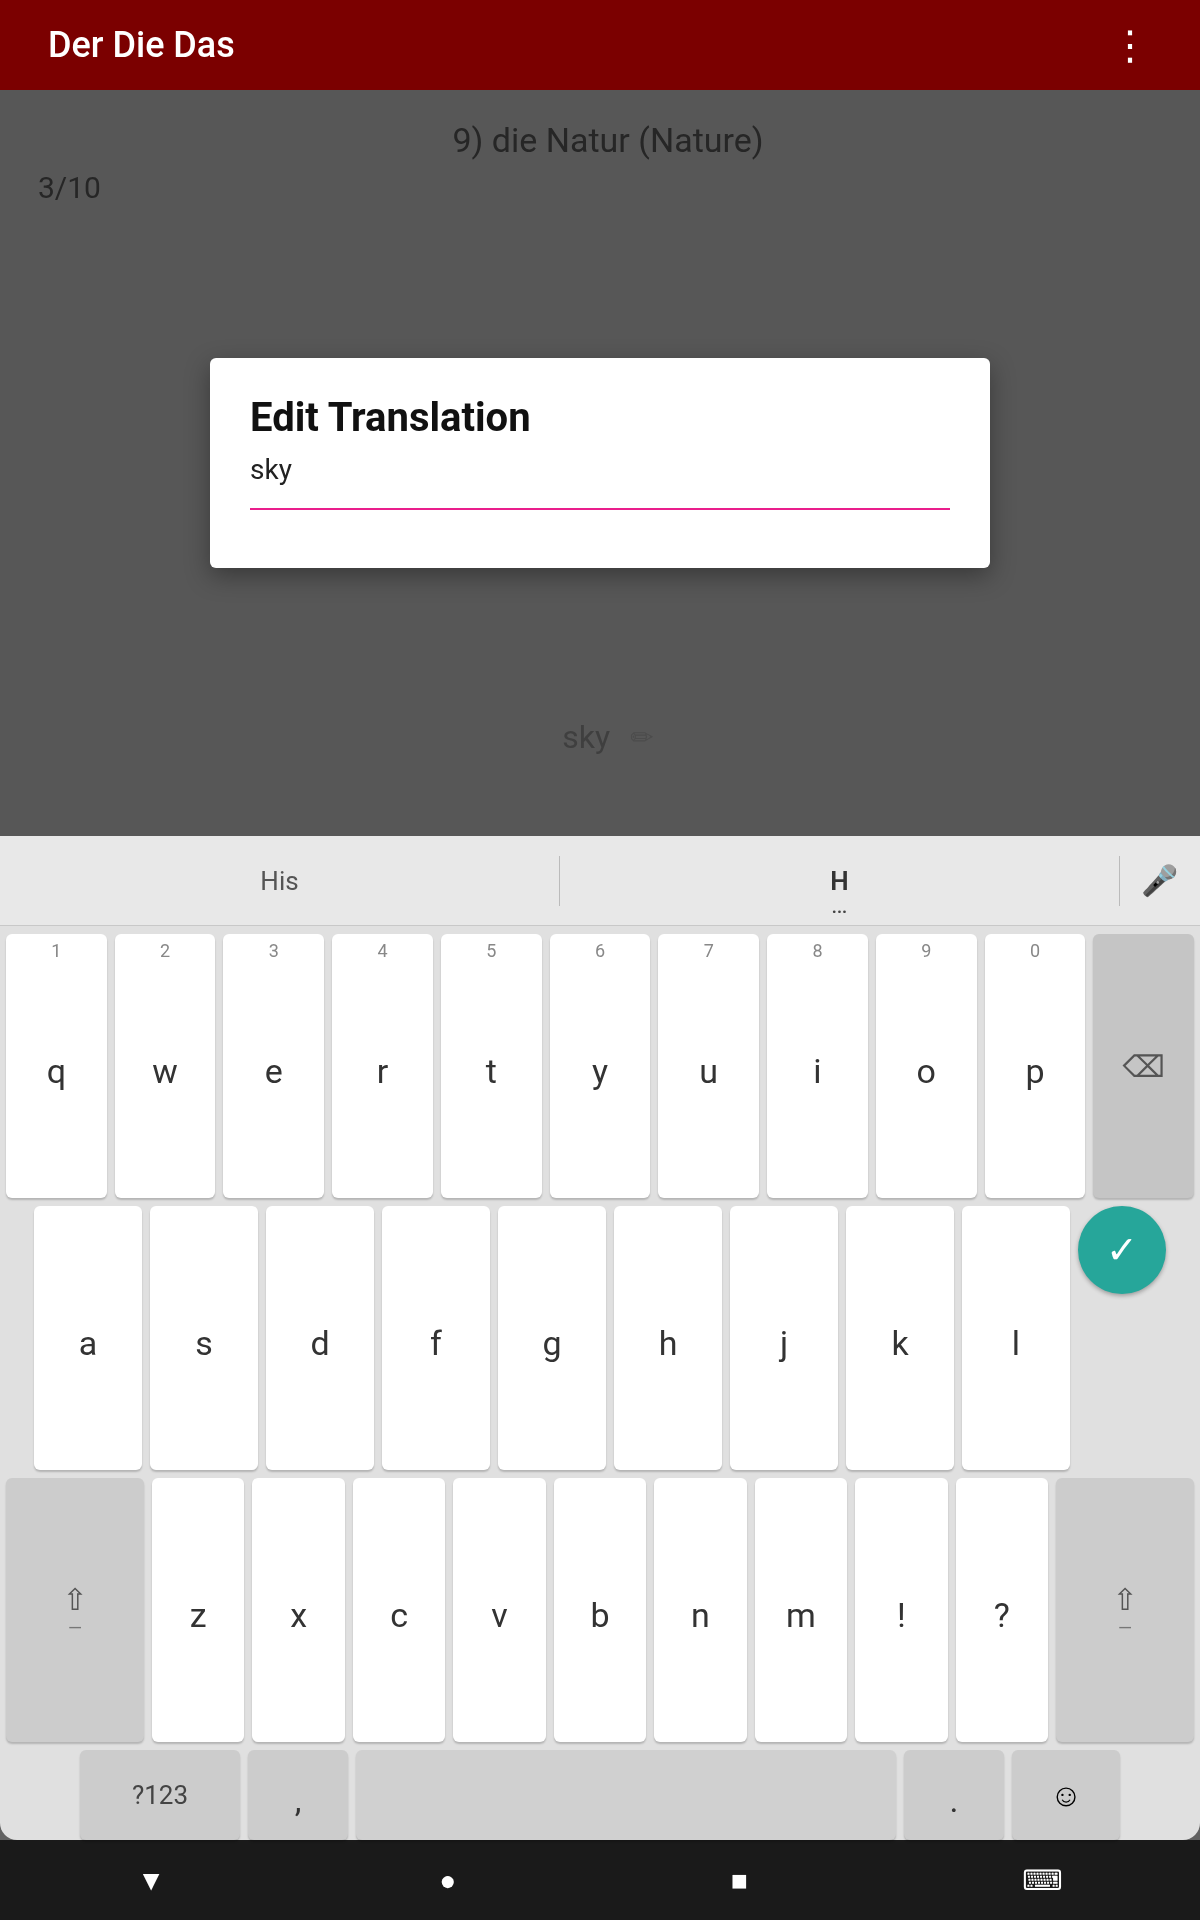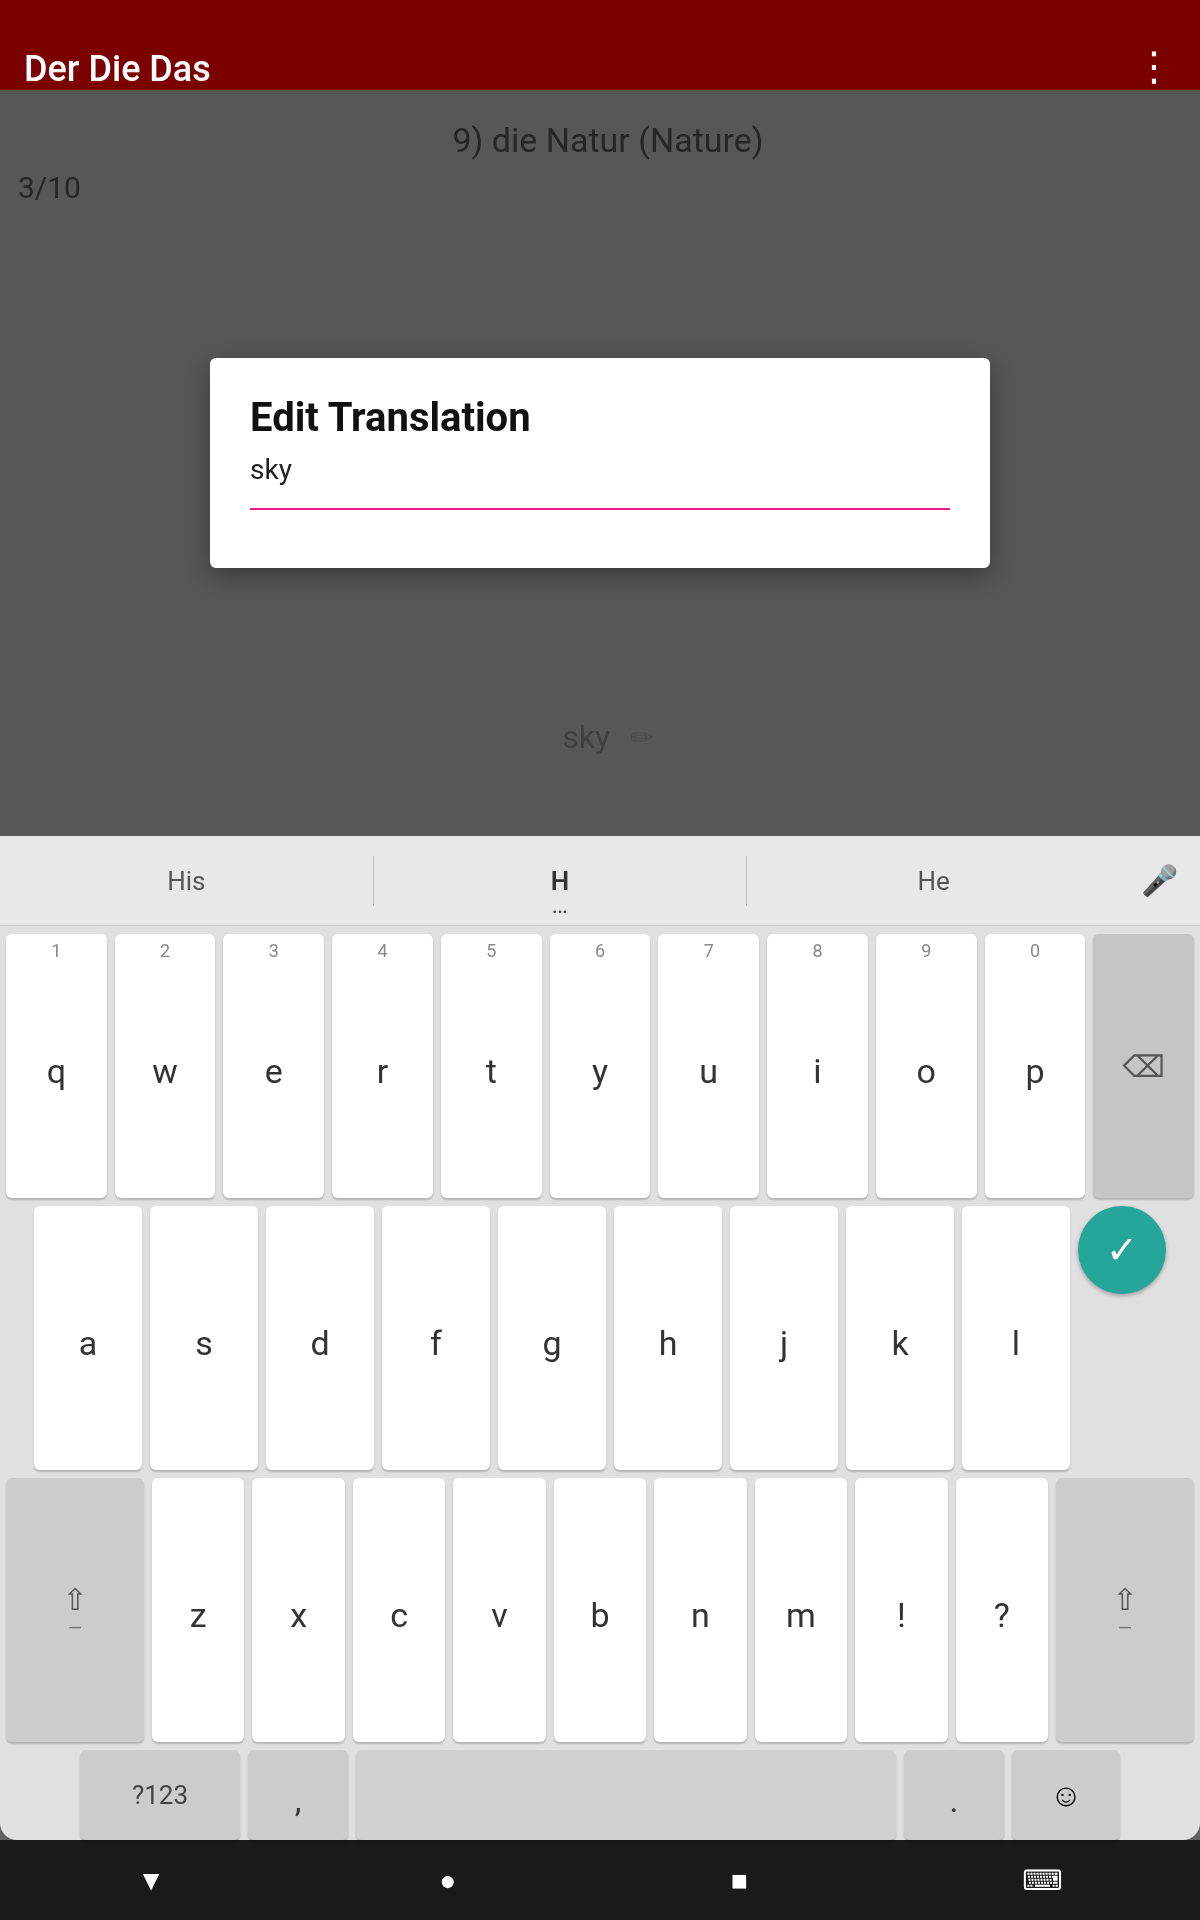--- a/index.html
+++ b/index.html
@@ -11,23 +11,23 @@
       display: flex;
       flex-direction: column;
       background: #616161;
     }
 
     
     .app-bar {
       background: #7b0000;
       height: 90px;
       display: flex;
-      align-items: flex-end;
+      align-items: center;
       justify-content: space-between;
-      padding: 0 24px;
+      padding: 0 48px;
       flex-shrink: 0;
     }
     .app-bar-title {
       color: #fff;
       font-size: 36px;
       font-weight: 500;
     }
     .app-bar-menu {
       color: #fff;
       font-size: 40px;
@@ -51,21 +51,21 @@
       color: #333;
       font-size: 34px;
       margin-top: 30px;
       text-align: center;
     }
 
     
     .progress-text {
       position: absolute;
       top: 80px;
-      left: 18px;
+      left: 38px;
       color: #333;
       font-size: 30px;
     }
 
     
     .translation-row {
       position: absolute;
       bottom: 80px;
       display: flex;
       align-items: center;
@@ -330,23 +330,20 @@
 
   <div class="suggestions-bar">
     <div class="suggestion-item">
       <span>His</span>
     </div>
     <div class="suggestion-divider"></div>
     <div class="suggestion-item middle">
       <span>H</span>
     </div>
     <div class="suggestion-divider"></div>
-    <div class="suggestion-item">
-      <span>He</span>
-    </div>
     <div class="suggestion-mic">🎤</div>
   </div>
 
   <div class="keys-section">
 
     <div class="key-row">
       <div class="key">
           <span class="key-number">1</span>
           <span class="key-letter">q</span>
         </div>

